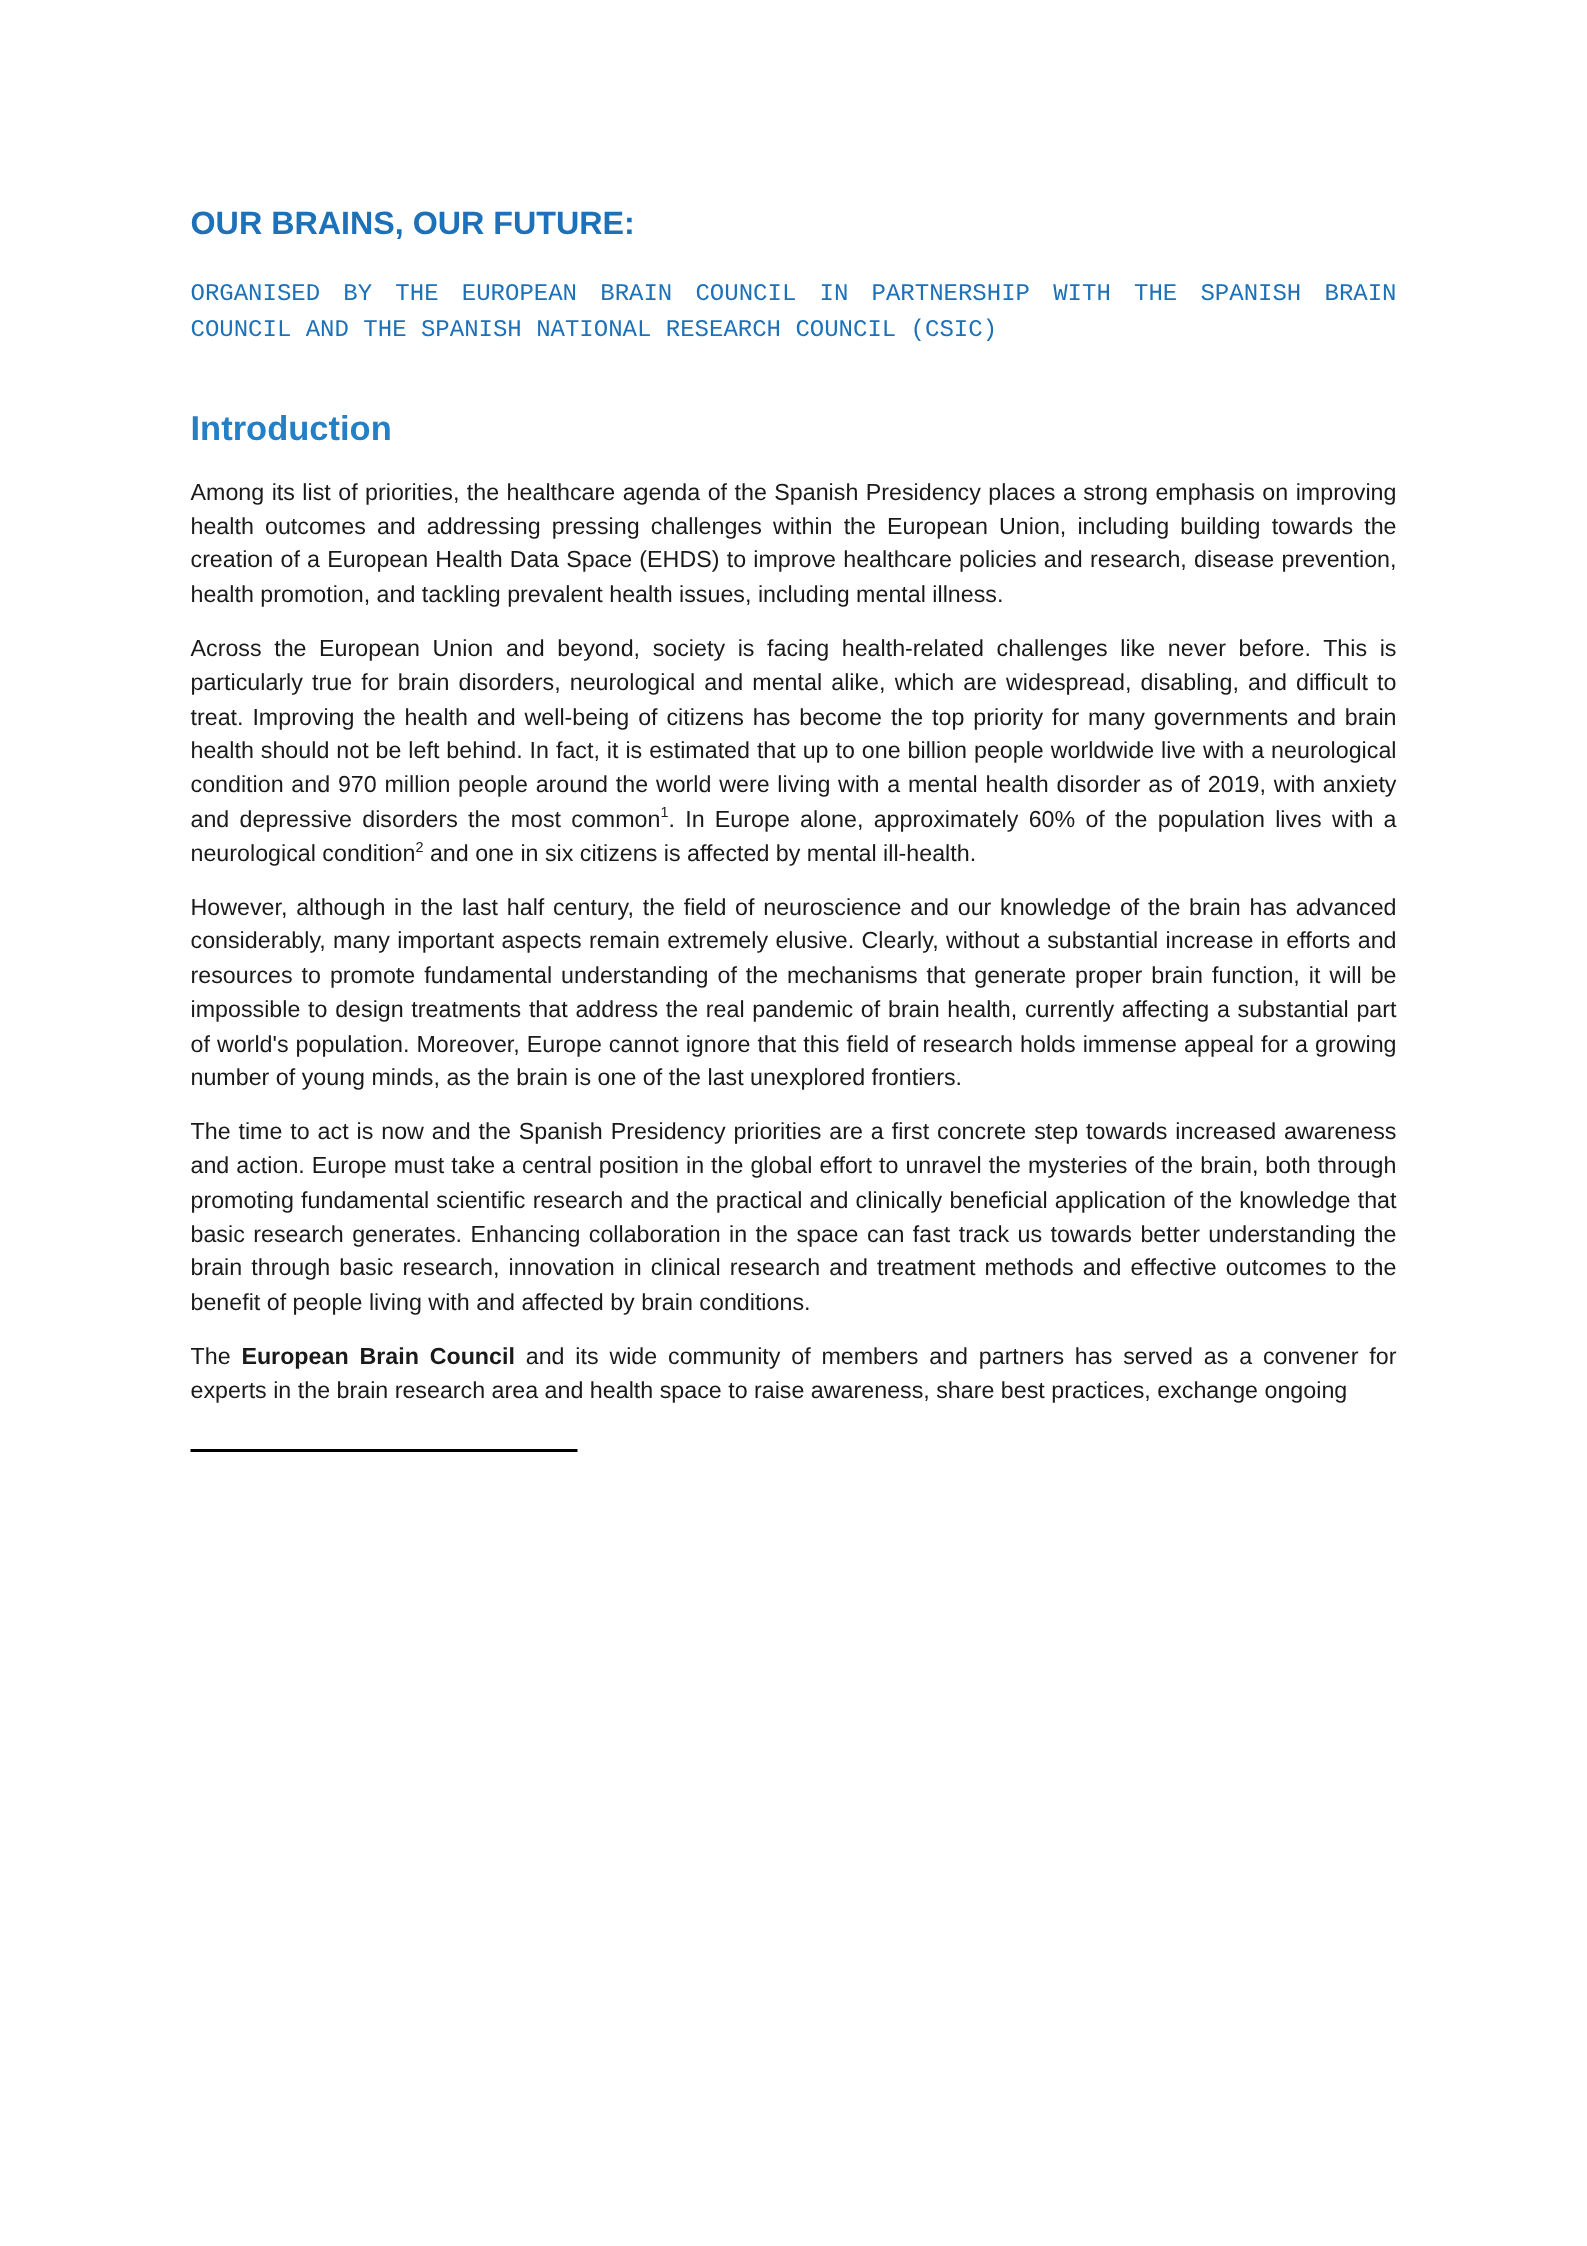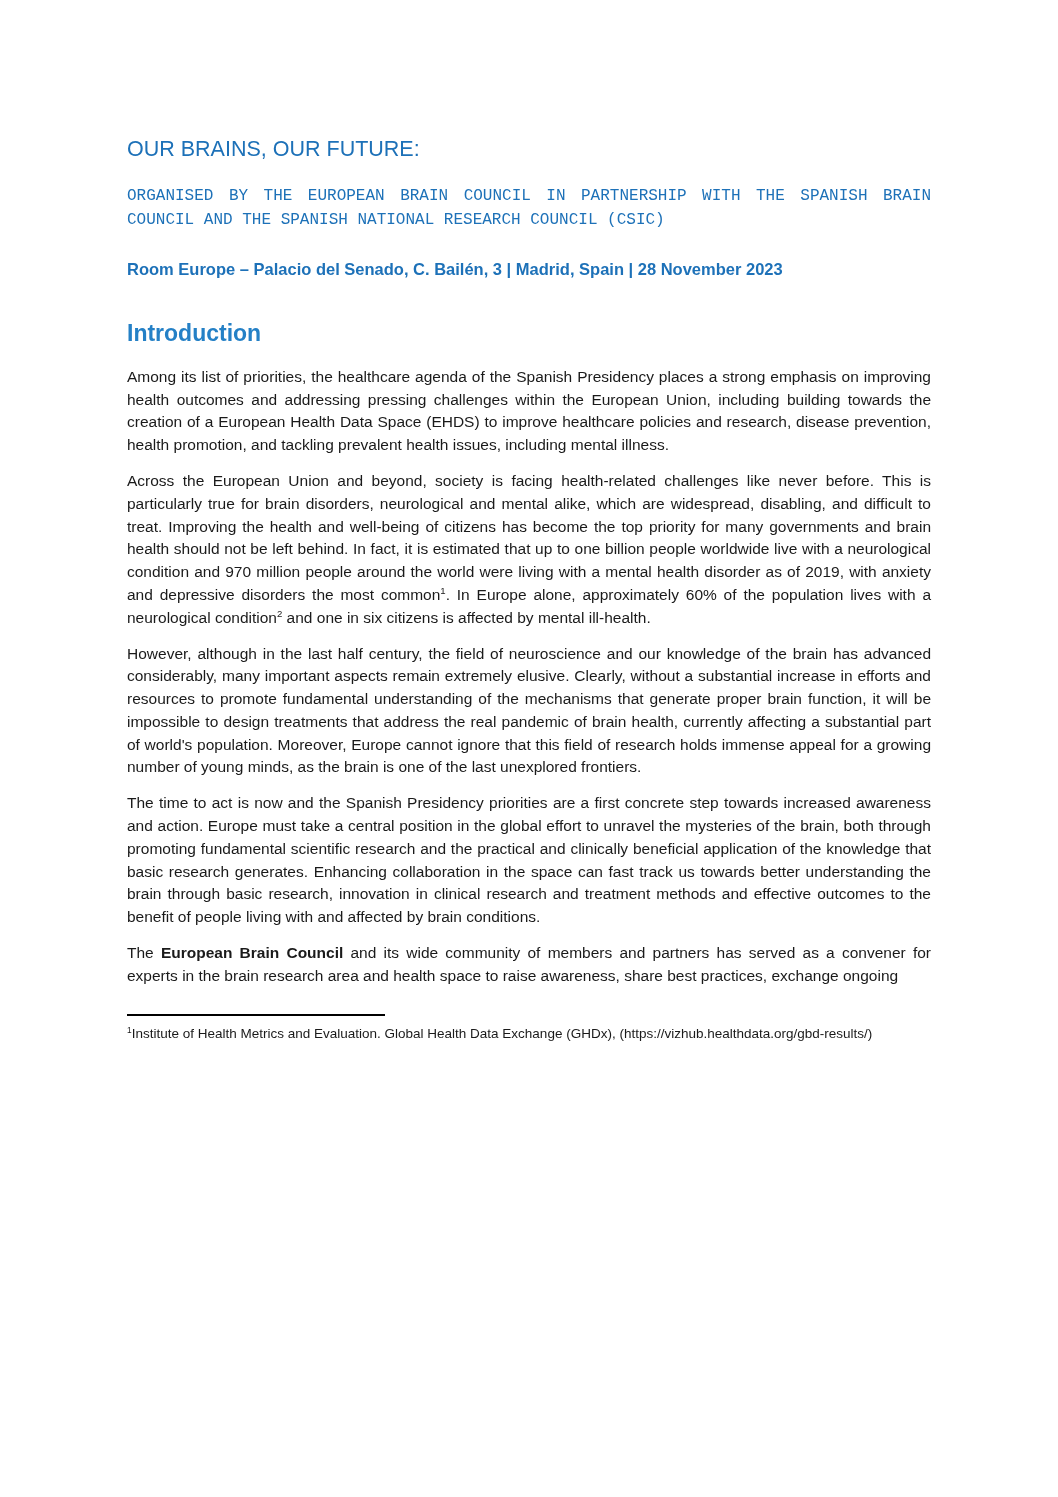--- a/index.html
+++ b/index.html
@@ -13,21 +13,21 @@
   .page {
     width: 1058px; height: 1497px;
     padding: 131px 127px 40px 127px;
     overflow: hidden;
     background: #ffffff;
   }
   
   .doc-title p {
     margin: 0 16px 16px 0;
     color: #1d71b8;
-    font-weight: normal;
+    font-weight: bold;
     font-size: 21.5px;
     line-height: 37px;
     text-align: justify;
   }
   
   .subtitle {
     margin: 10px 0 24px 0;
     color: #1d71b8;
     font-size: 16px;
     line-height: 24px;
@@ -87,39 +87,35 @@
 
 <div class="page">
 
   <div class="doc-title">
     <p>OUR BRAINS, OUR FUTURE:</p>
   </div>
 
   <p class="subtitle">ORGANISED BY THE EUROPEAN BRAIN COUNCIL IN PARTNERSHIP WITH THE SPANISH BRAIN COUNCIL AND THE SPANISH NATIONAL RESEARCH COUNCIL (CSIC)</p>
 
 
-  <p class="venue">Room Europe – Palacio del Senado, C. Bailén, 3 | Madrid, Spain | 28 November 2023</p>
 
   <h1 class="section-heading">Introduction</h1>
 
 
   <p class="body-para">Among its list of priorities, the healthcare agenda of the Spanish Presidency places a strong emphasis on improving health outcomes and addressing pressing challenges within the European Union, including building towards the creation of a European Health Data Space (EHDS) to improve healthcare policies and research, disease prevention, health promotion, and tackling prevalent health issues, including mental illness.</p>
 
   <p class="body-para">
     <span>Across the European Union and beyond, society is facing health-related challenges like never before. This is particularly true for brain disorders, neurological and mental alike, which are widespread, disabling, and difficult to treat. Improving the health and well-being of citizens has become the top priority for many governments and brain health should not be left behind. In fact, it is estimated that up to one billion people worldwide live with a neurological condition and 970 million people around the world were living with a mental health disorder as of 2019, with anxiety and depressive disorders the most common</span><sup>1</sup><span>. In Europe alone, approximately 60% of the population lives with a neurological condition</span><sup>2</sup><span> and one in six citizens is affected by mental ill-health.</span>
   </p>
 
   <p class="body-para">However, although in the last half century, the field of neuroscience and our knowledge of the brain has advanced considerably, many important aspects remain extremely elusive. Clearly, without a substantial increase in efforts and resources to promote fundamental understanding of the mechanisms that generate proper brain function, it will be impossible to design treatments that address the real pandemic of brain health, currently affecting a substantial part of world's population.  Moreover, Europe cannot ignore that this field of research holds immense appeal for a growing number of young minds, as the brain is one of the last unexplored frontiers.</p>
 
   <p class="body-para">The time to act is now and the Spanish Presidency priorities are a first concrete step towards increased awareness and action. Europe must take a central position in the global effort to unravel the mysteries of the brain, both through promoting fundamental scientific research and the practical and clinically beneficial application of the knowledge that basic research generates. Enhancing collaboration in the space can fast track us towards better understanding the brain through basic research, innovation in clinical research and treatment methods and effective outcomes to the benefit of people living with and affected by brain conditions.</p>
 
   <p class="body-para">
     <span>The </span><span class="bold">European Brain Council</span><span> and its wide community of members and partners has served as a convener for experts in the brain research area and health space to raise awareness, share best practices, exchange ongoing</span>
   </p>
 
   <div class="fn-sep"></div>
 
-  <p class="footnote">
-    <sup>1</sup><span>Institute of Health Metrics and Evaluation. Global Health Data Exchange (GHDx), (https://vizhub.healthdata.org/gbd-results/)</span>
-  </p>
 
 
 </div>
 
 </body></html>

